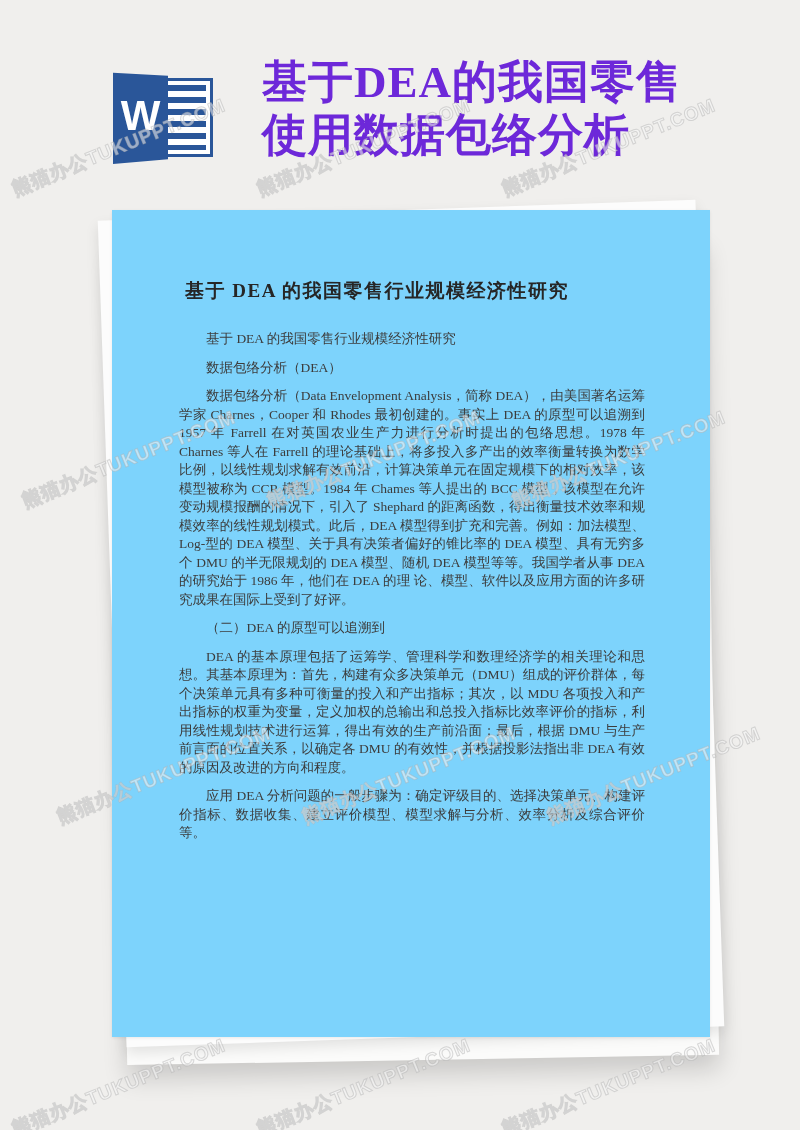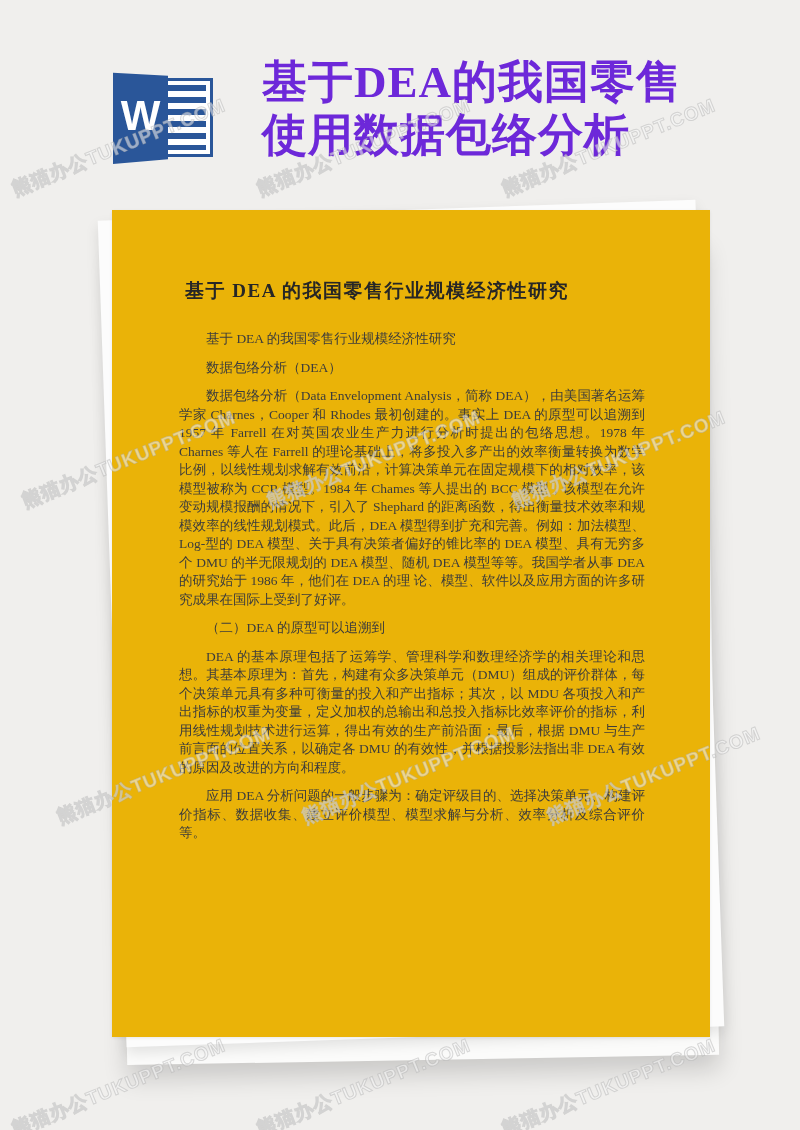--- a/index.html
+++ b/index.html
@@ -45,21 +45,21 @@
     z-index:1;
   }
   .page-back-a{
     position:absolute;left:112px;top:210px;width:598px;height:827px;
     background:#fcfcfc;transform:rotate(-2deg);
     box-shadow:0 6px 14px rgba(0,0,0,.10);
     z-index:2;
   }
   .page-main{
     position:absolute;left:112px;top:210px;width:598px;height:827px;
-    background:#eab308;
+    background:#7dd3fc;
     box-shadow:0 1px 3px rgba(0,0,0,.08);
     z-index:3;
   }
 
   
   .doc-content{
     position:absolute;left:0;top:0;right:0;bottom:0;
     padding:68px 65px 0 67px;box-sizing:border-box;
     font-size:13.5px;line-height:18.5px;color:#3c3c3c;
     text-align:justify;

